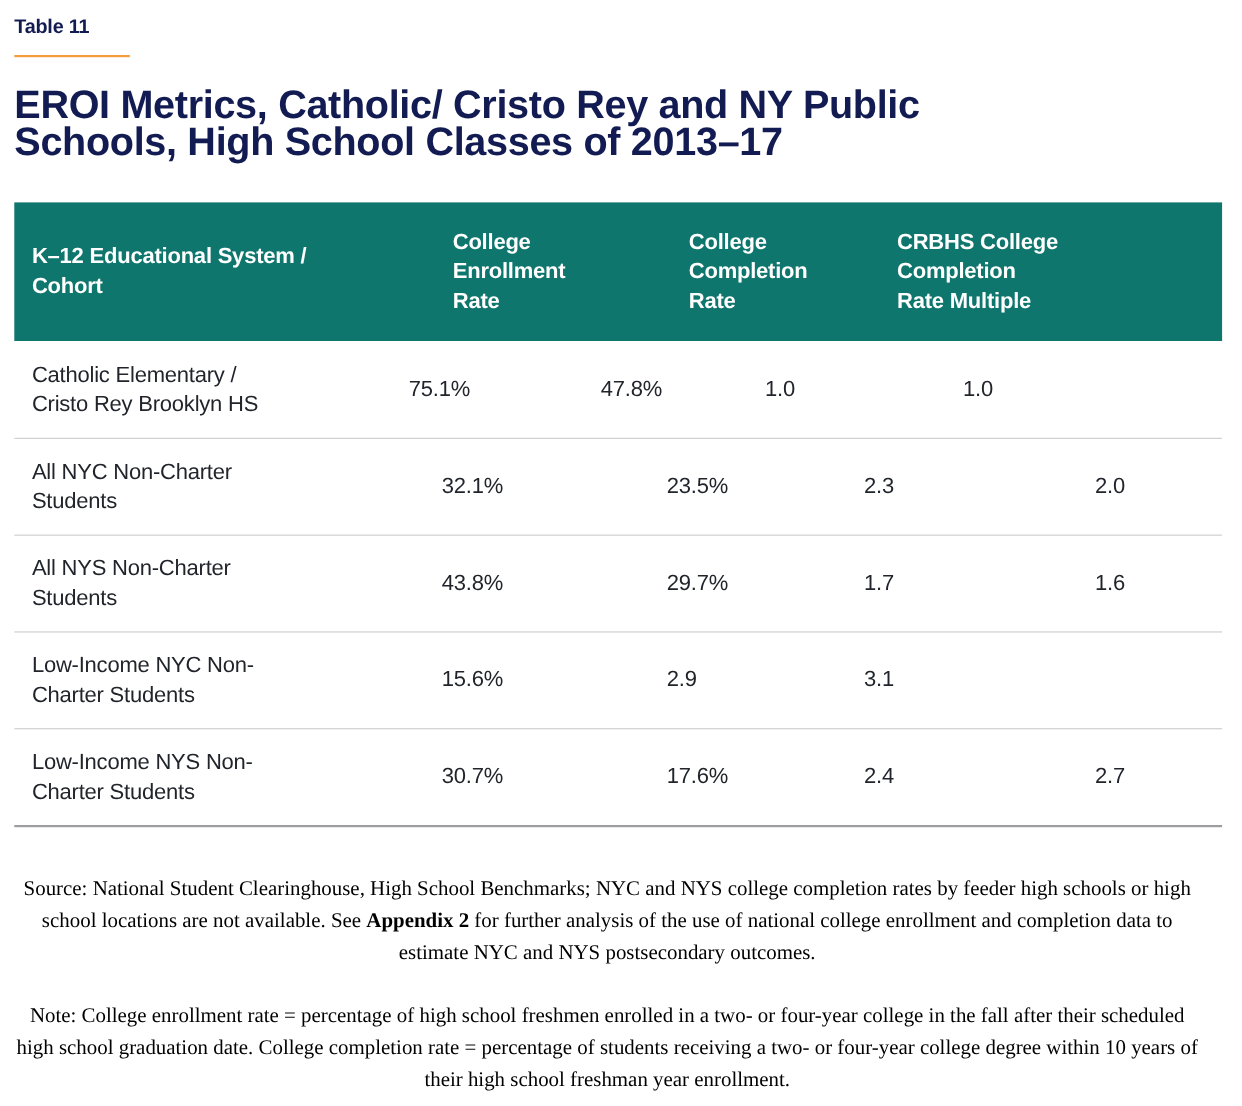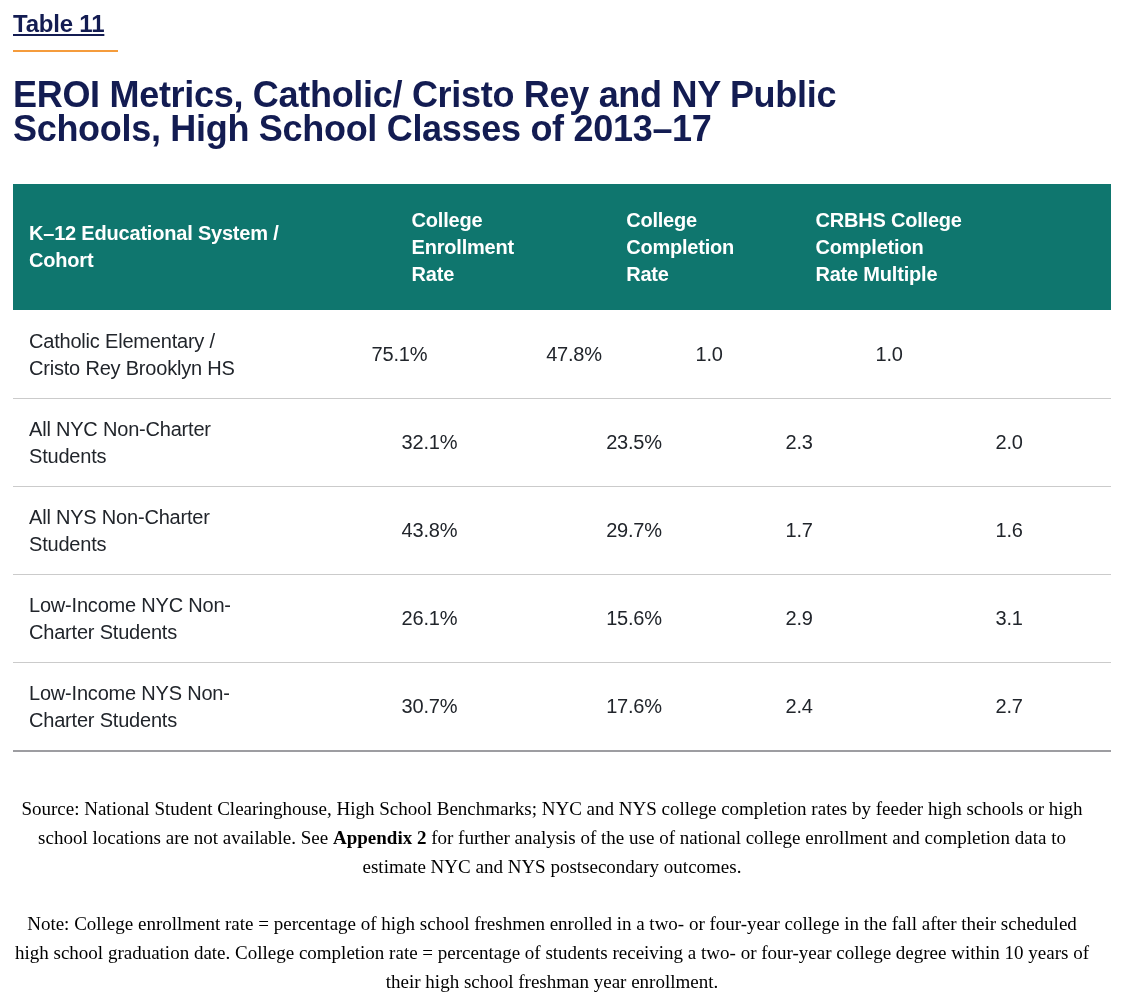--- a/index.html
+++ b/index.html
@@ -7,26 +7,25 @@
   body {
     width: 1129px;
     height: 1005px;
     font-family: "Liberation Sans", "DejaVu Sans", sans-serif;
     color: #212529;
     overflow: hidden;
   }
   .page { padding: 13px 16px 0 13px; }
 
   .table-label {
-    font-size: 24px;
+    font-size: 18px;
     font-weight: 700;
     color: #131c52;
     letter-spacing: -0.2px;
     line-height: 22px;
-    text-decoration: underline;
   }
   .accent-rule {
     width: 105px;
     height: 2px;
     background: #f59c3c;
     margin-top: 15px;
   }
   .title {
     margin-top: 26px;
     font-size: 36px;
@@ -146,21 +145,20 @@
       <div class="td">43.8%</div>
       <div class="td">29.7%</div>
       <div class="td">1.7</div>
       <div class="td">1.6</div>
     </div>
 
     <div class="trow">
       <div class="td cohort">
         <span>Low-Income NYC Non-Charter Students</span>
       </div>
-      <div class="td">26.1%</div>
       <div class="td">15.6%</div>
       <div class="td">2.9</div>
       <div class="td">3.1</div>
     </div>
 
     <div class="trow">
       <div class="td cohort">
         <span>Low-Income NYS Non-Charter Students</span>
       </div>
       <div class="td">30.7%</div>

